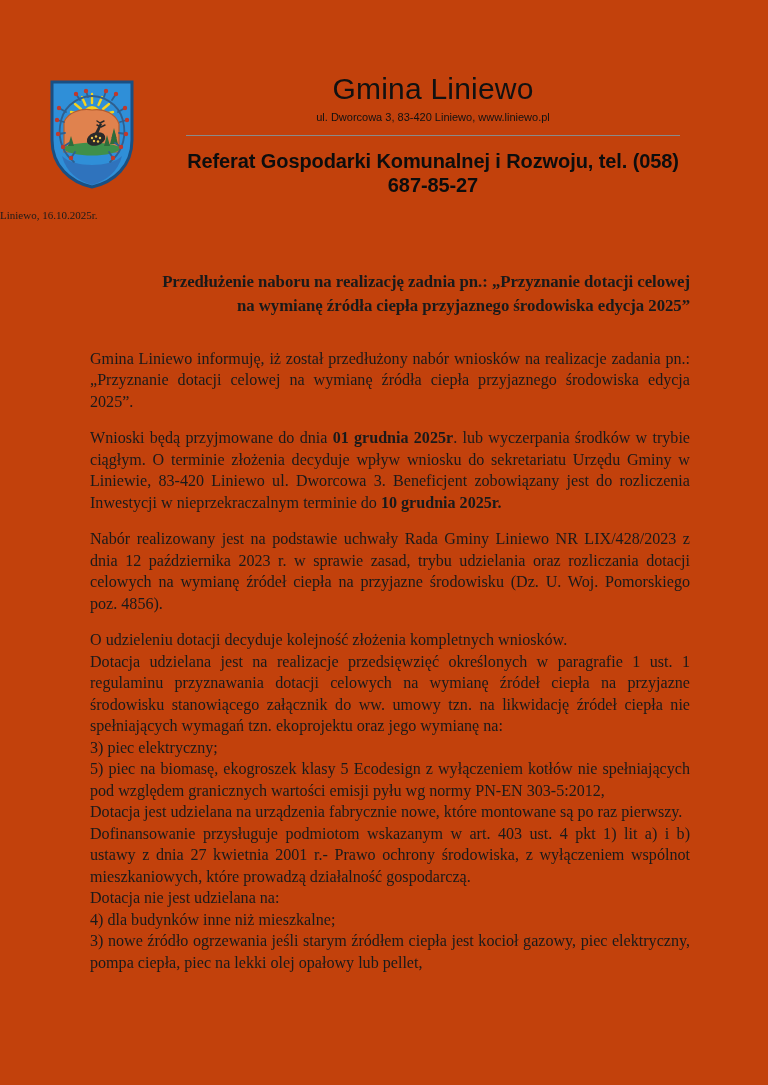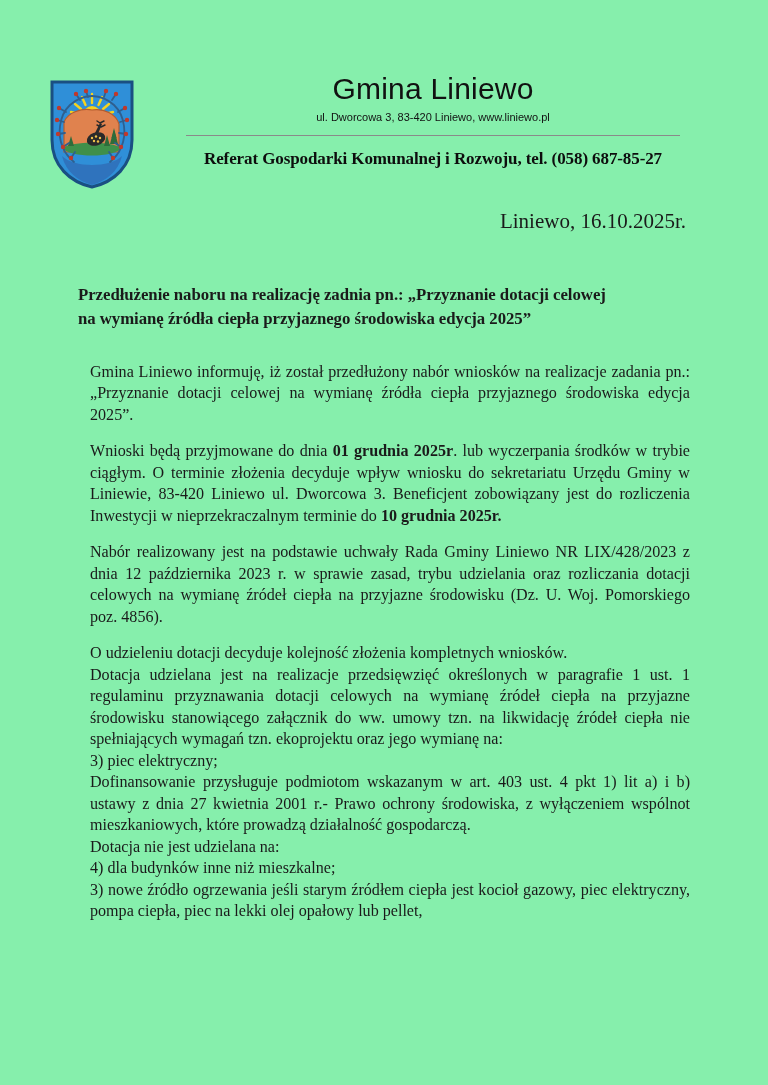--- a/index.html
+++ b/index.html
@@ -14,21 +14,21 @@
     position: relative;
     font-family: "Liberation Serif", "DejaVu Serif", serif;
     color: #1a1a1a;
     overflow: hidden;
   }
 
   .page {
     position: relative;
     width: 768px;
     height: 1085px;
-    background: #86efac;
+    background: #c2410c;
     box-sizing: border-box;
   }
 
   
   .letterhead {
     position: relative;
     padding: 72px 78px 0 78px;
     box-sizing: border-box;
     height: 190px;
   }
@@ -63,42 +63,41 @@
     margin: 5px 0 0 0;
     line-height: 1.2;
   }
   .rule {
     border: 0;
     border-top: 1px solid #8a8a8a;
     margin: 11px 0 0 0;
     width: 100%;
   }
   .dept {
-    font-family: Liberation Serif, serif;
-    font-size: 17px;
+    font-family: Liberation Sans, sans-serif;
+    font-size: 20px;
     font-weight: bold;
     color: #0d0d0d;
     margin: 13px 0 0 0;
     line-height: 1.2;
     letter-spacing: -0.1px;
   }
 
   
   .dateline {
-    text-align: right;
     padding: 0 82px 0 0;
     margin-top: 18px;
-    font-size: 21px;
+    font-size: 11px;
     line-height: 1.3;
   }
 
   
   .doc-title {
     margin: 48px 78px 0 78px;
-    text-align: left;
+    text-align: right;
     font-size: 16.8px;
     font-weight: bold;
     line-height: 1.42;
     letter-spacing: -0.05px;
   }
 
   
   .body-wrap {
     margin: 0 78px 0 90px;
     padding-top: 30px;
@@ -216,20 +215,22 @@
     <p class="para">Gmina Liniewo informuję, iż został przedłużony nabór wniosków na realizacje zadania pn.: „Przyznanie dotacji celowej na wymianę źródła ciepła przyjaznego środowiska edycja 2025”.</p>
 
     <p class="para"><span>Wnioski będą przyjmowane do dnia </span><b>01 grudnia 2025r</b><span>. lub wyczerpania środków w trybie ciągłym. O terminie złożenia decyduje wpływ wniosku do sekretariatu Urzędu Gminy w Liniewie, 83-420 Liniewo ul. Dworcowa 3. Beneficjent zobowiązany jest do rozliczenia Inwestycji w nieprzekraczalnym terminie do </span><b>10 grudnia 2025r.</b></p>
 
     <p class="para">Nabór realizowany jest na podstawie uchwały Rada Gminy Liniewo NR LIX/428/2023 z dnia 12 października 2023 r. w sprawie zasad, trybu udzielania oraz rozliczania dotacji celowych na wymianę źródeł ciepła na przyjazne środowisku (Dz. U. Woj. Pomorskiego poz. 4856).</p>
 
     <div class="block-tight">
       <p class="line">O udzieleniu dotacji decyduje kolejność złożenia kompletnych wniosków.</p>
       <p class="line">Dotacja udzielana jest na realizacje przedsięwzięć określonych w paragrafie 1 ust. 1 regulaminu przyznawania dotacji celowych na wymianę źródeł ciepła na przyjazne środowisku stanowiącego załącznik do ww. umowy tzn. na likwidację źródeł ciepła nie spełniających wymagań tzn. ekoprojektu oraz jego wymianę na:</p>
       <p class="line">3) piec elektryczny;</p>
+      <p class="line">5) piec na biomasę, ekogroszek klasy 5 Ecodesign z wyłączeniem kotłów nie spełniających pod względem granicznych wartości emisji pyłu wg normy PN-EN 303-5:2012,</p>
+      <p class="line">Dotacja jest udzielana na urządzenia fabrycznie nowe, które montowane są po raz pierwszy.</p>
       <p class="line">Dofinansowanie przysługuje podmiotom wskazanym w art. 403 ust. 4 pkt 1) lit a) i b) ustawy z dnia 27 kwietnia 2001 r.- Prawo ochrony środowiska, z wyłączeniem wspólnot mieszkaniowych, które prowadzą działalność gospodarczą.</p>
       <p class="line">Dotacja nie jest udzielana na:</p>
       <p class="line">4) dla budynków inne niż mieszkalne;</p>
       <p class="line">3) nowe źródło ogrzewania jeśli starym źródłem ciepła jest kocioł gazowy, piec elektryczny, pompa ciepła, piec na lekki olej opałowy lub pellet,</p>
 
     </div>
 
   </div>
 </div>
 

